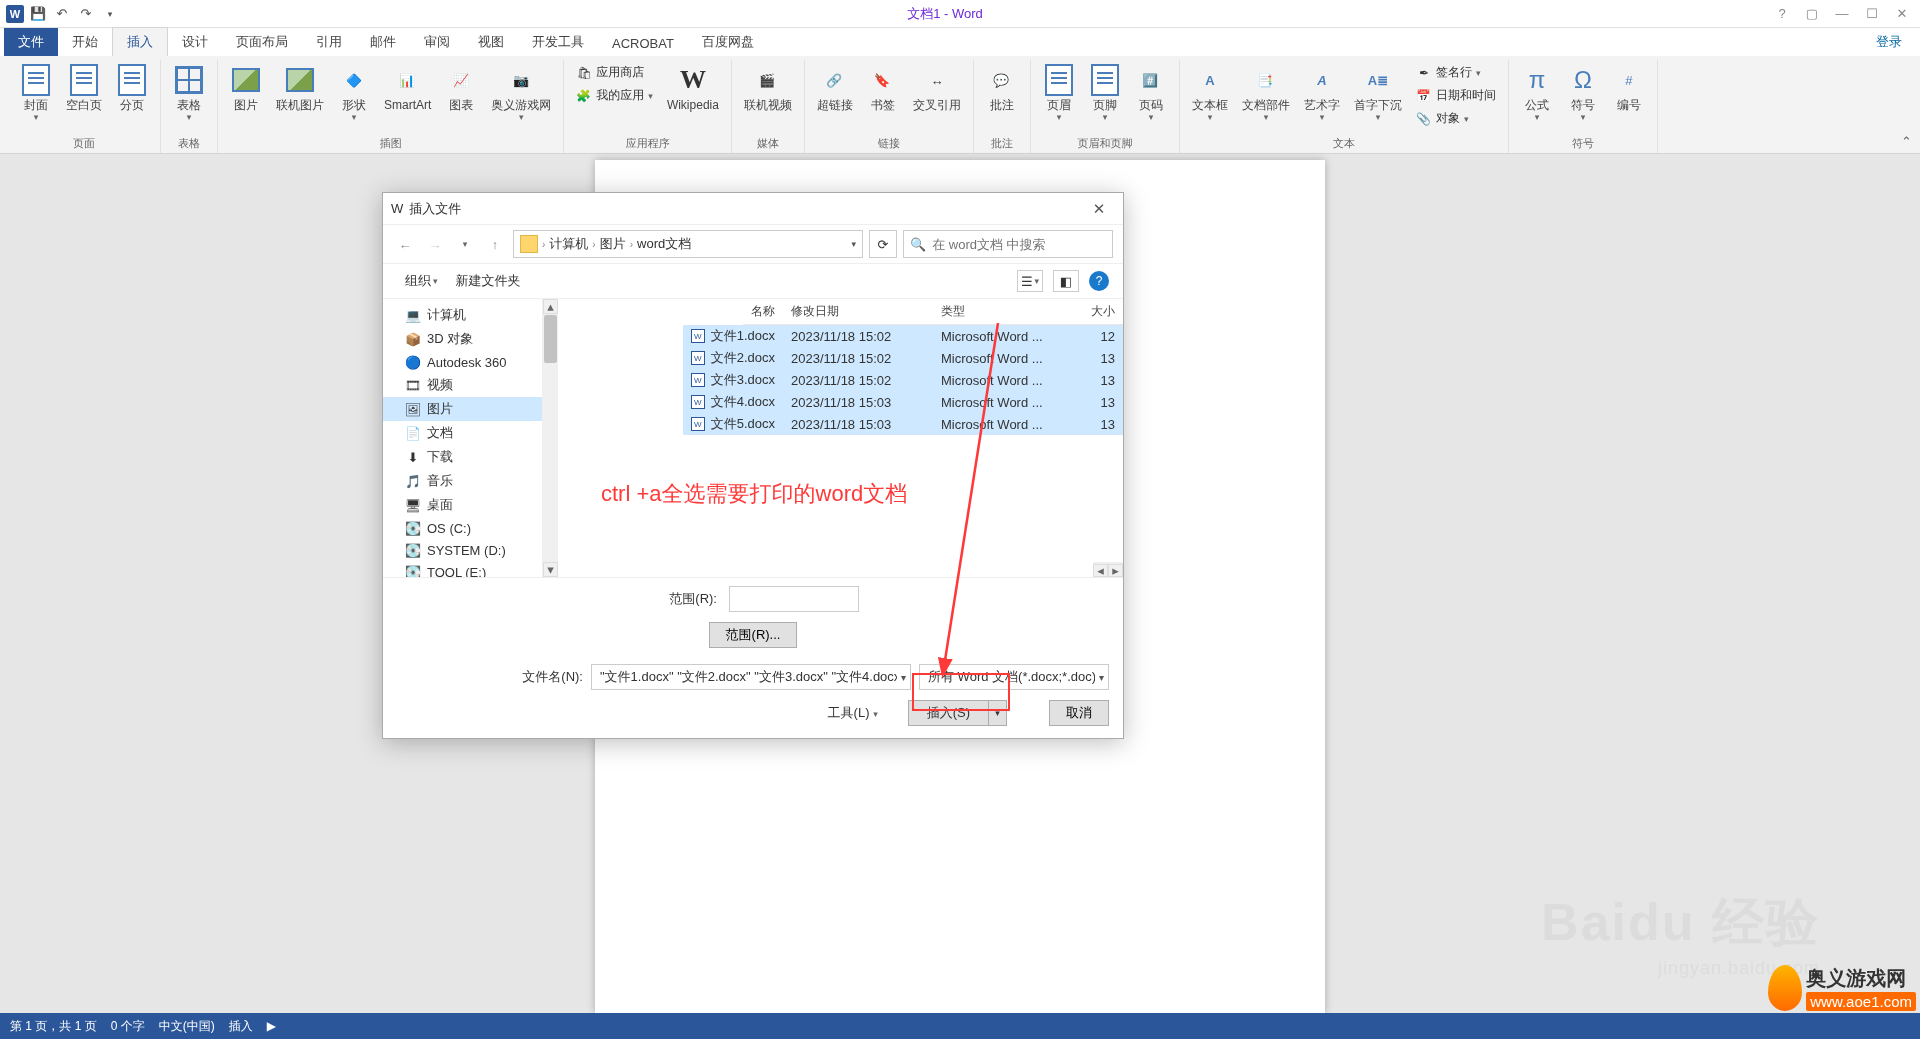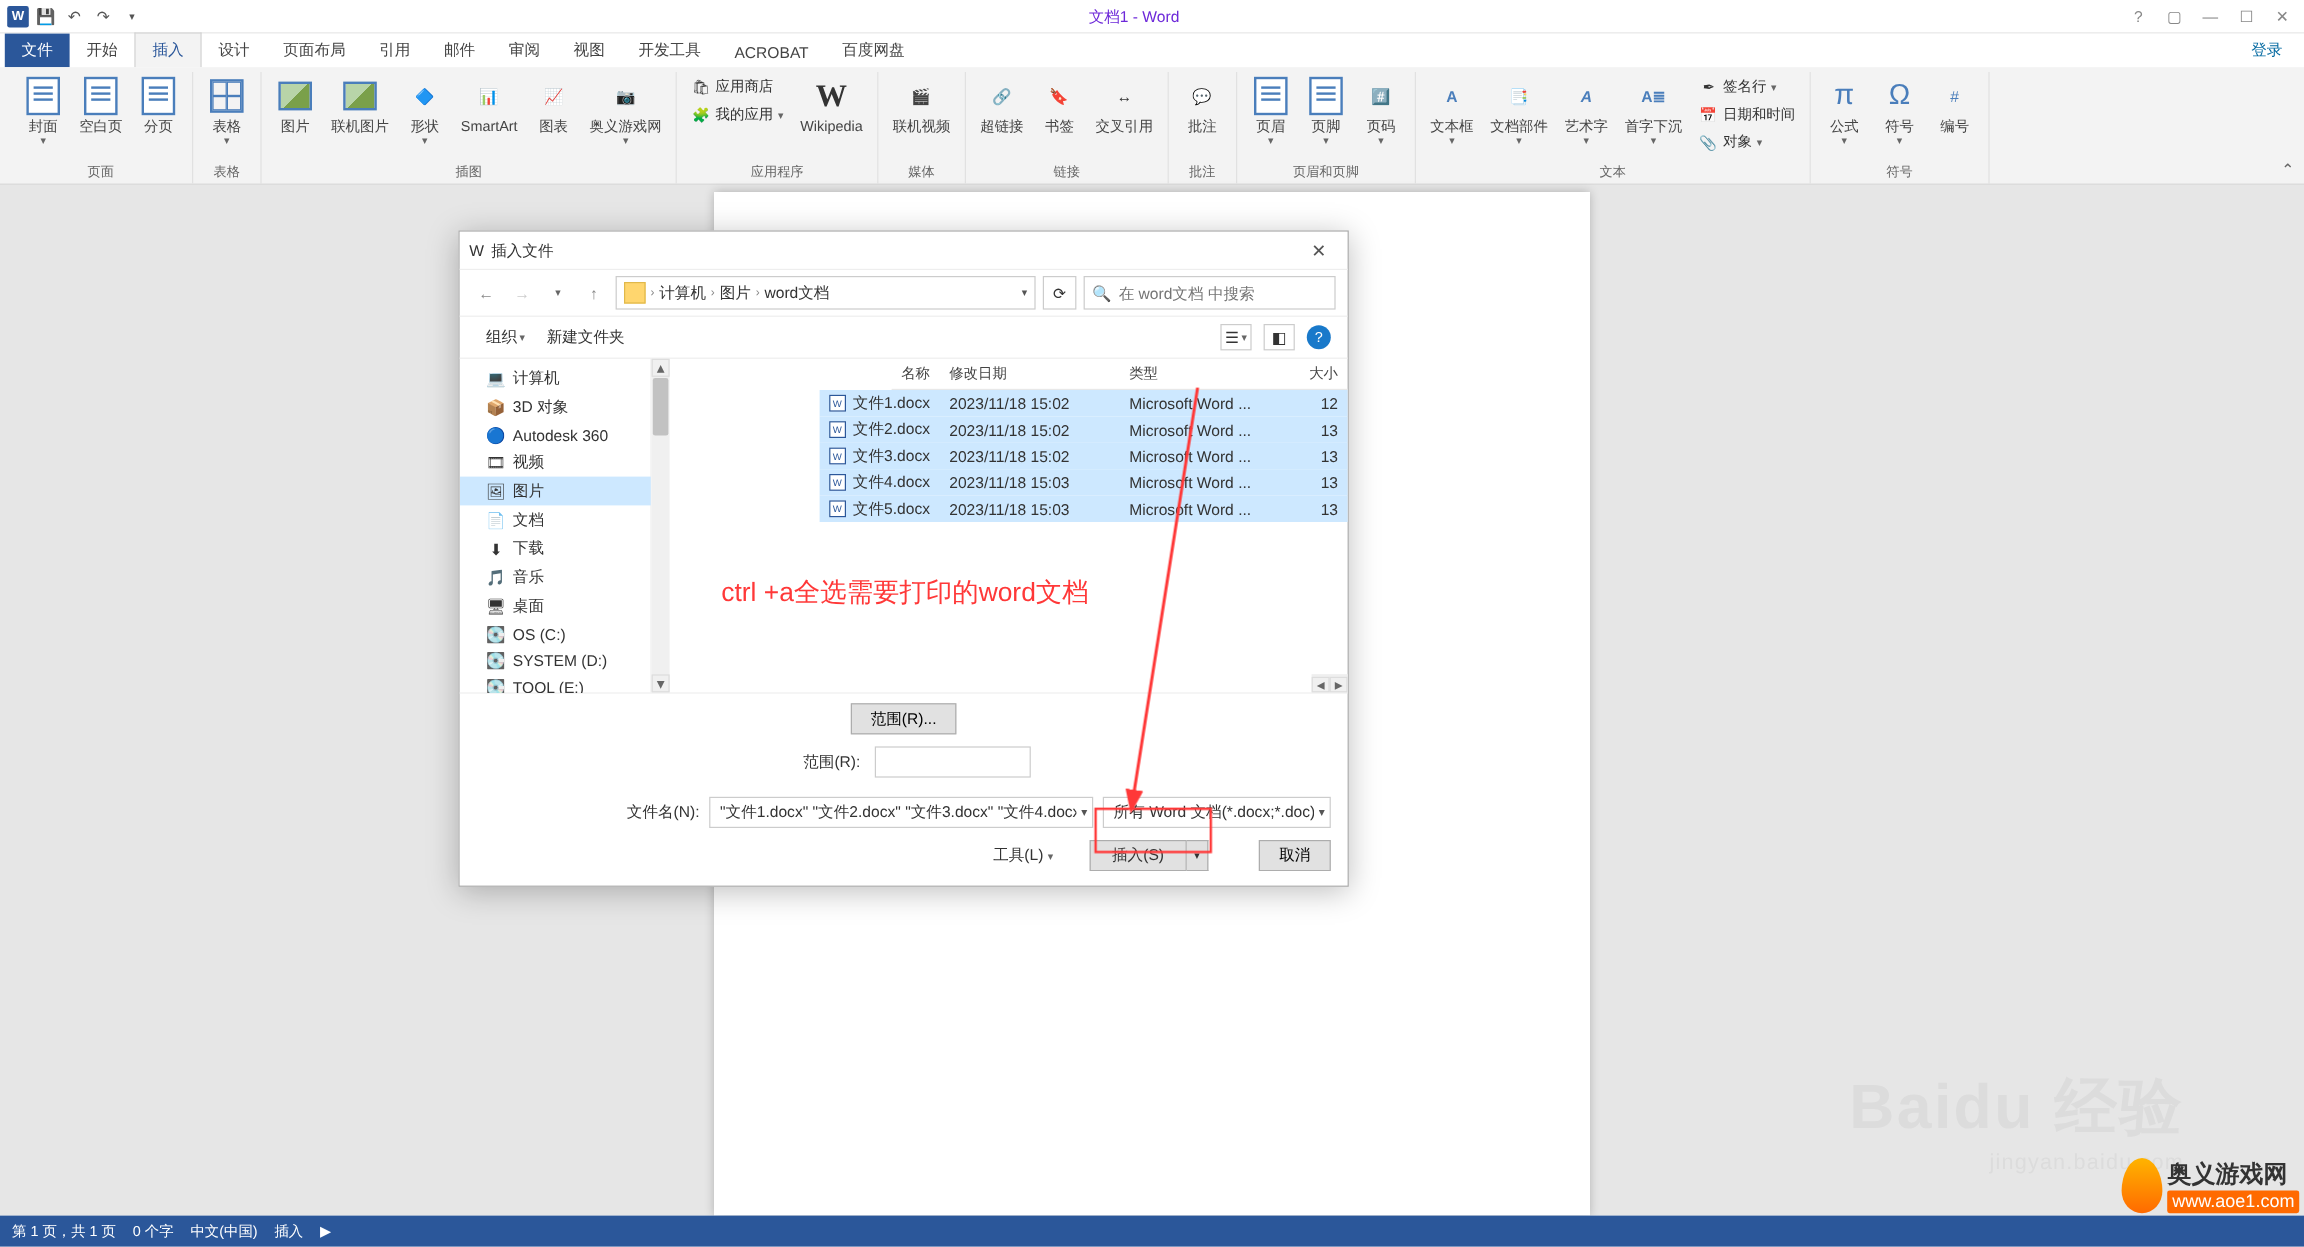--- a/index.html
+++ b/index.html
@@ -537,28 +537,28 @@
         </div>
       <div style="flex:1"></div>
       <div class="fl-scroll">
         <div class="arrow">◂</div>
         <div class="track"></div>
         <div class="arrow">▸</div>
       </div>
     </div>
   </div>
   <div class="dlg-lower">
+    <div class="row" style="justify-content:center;gap:12px;">
+      <span class="label"><span>范围(R):</span></span>
+      <input class="txt" style="width: 130px;">
+    </div>
     <div class="row" style="justify-content:center;">
       <button class="btn">
           <span>范围(R)...</span>
         </button>
-    </div>
-    <div class="row" style="justify-content:center;gap:12px;">
-      <span class="label"><span>范围(R):</span></span>
-      <input class="txt" style="width: 130px;">
     </div>
     <div class="row" style="margin-top:6px;">
       <div style="flex:1"></div>
       <span class="label"><span>文件名(N):</span></span>
       <div class="combo" style="width:320px;">
         <span style="flex:1;white-space:nowrap;overflow:hidden;">"文件1.docx" "文件2.docx" "文件3.docx" "文件4.docx" "</span>
           <span class="dd">▾</span>
       </div>
       <div class="combo" style="width:190px;">
         <span style="flex:1;white-space:nowrap;overflow:hidden;">所有 Word 文档(*.docx;*.doc)</span>

